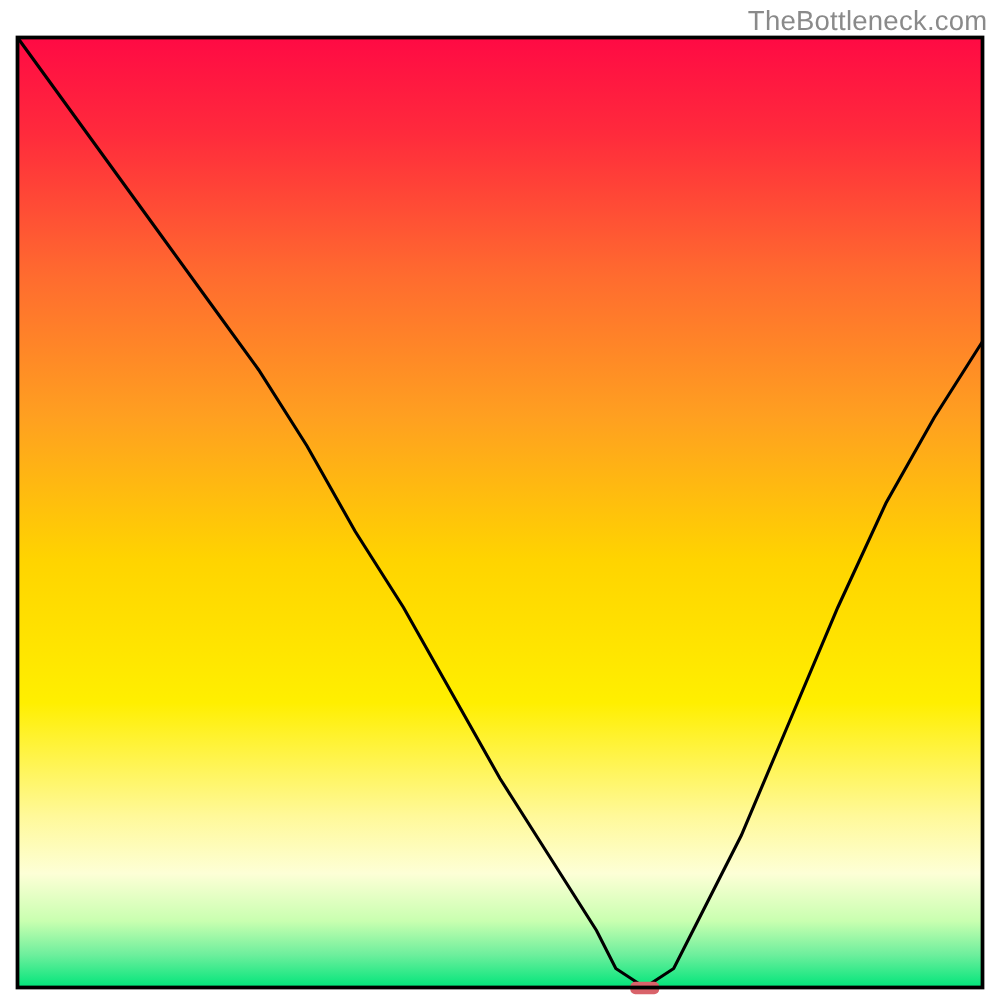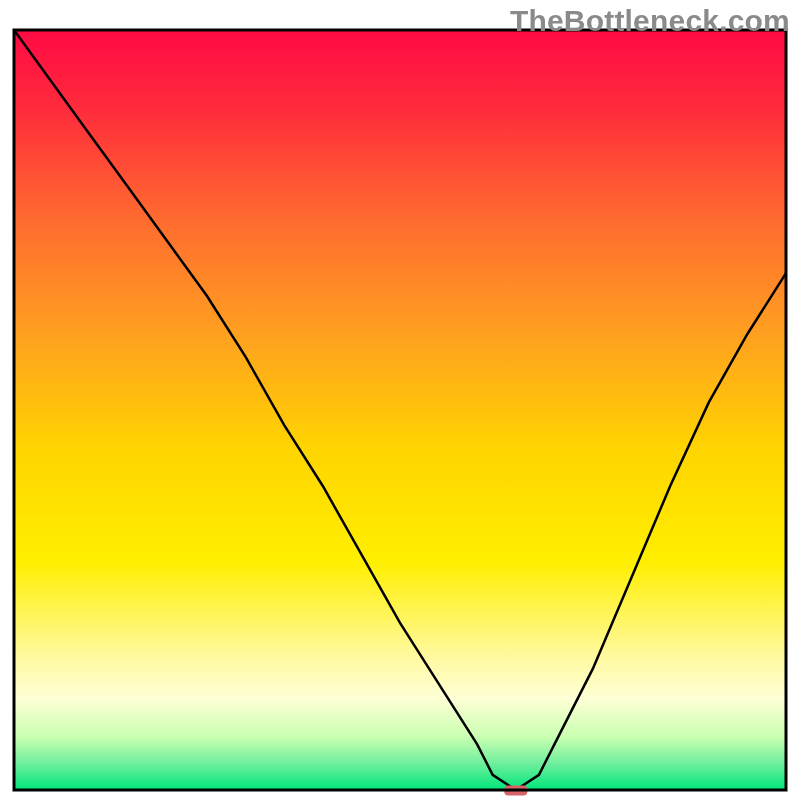--- a/index.html
+++ b/index.html
@@ -12,22 +12,22 @@
   }
   .chart-wrap {
     position: relative;
     width: 800px;
     height: 800px;
   }
   .watermark {
     position: absolute;
     top: 4px;
     right: 10px;
-    font-size: 30px;
-    font-weight: bold;
+    font-size: 22px;
+    font-weight: normal;
     color: #8a8a8a;
     letter-spacing: 0.2px;
   }
   svg {
     display: block;
   }
 </style>
 </head>
 <body>
 

